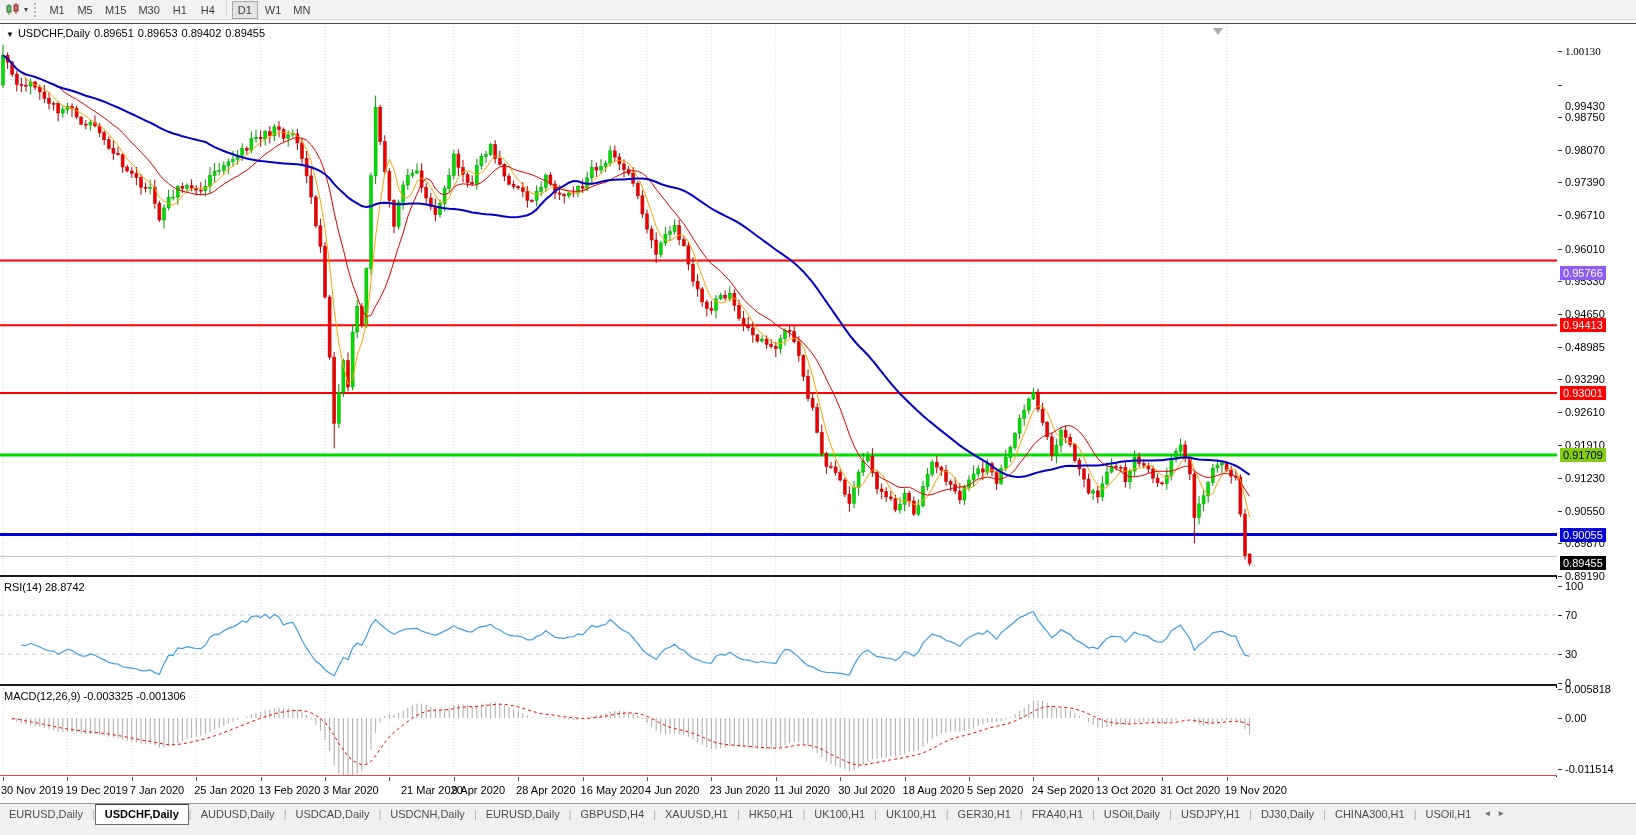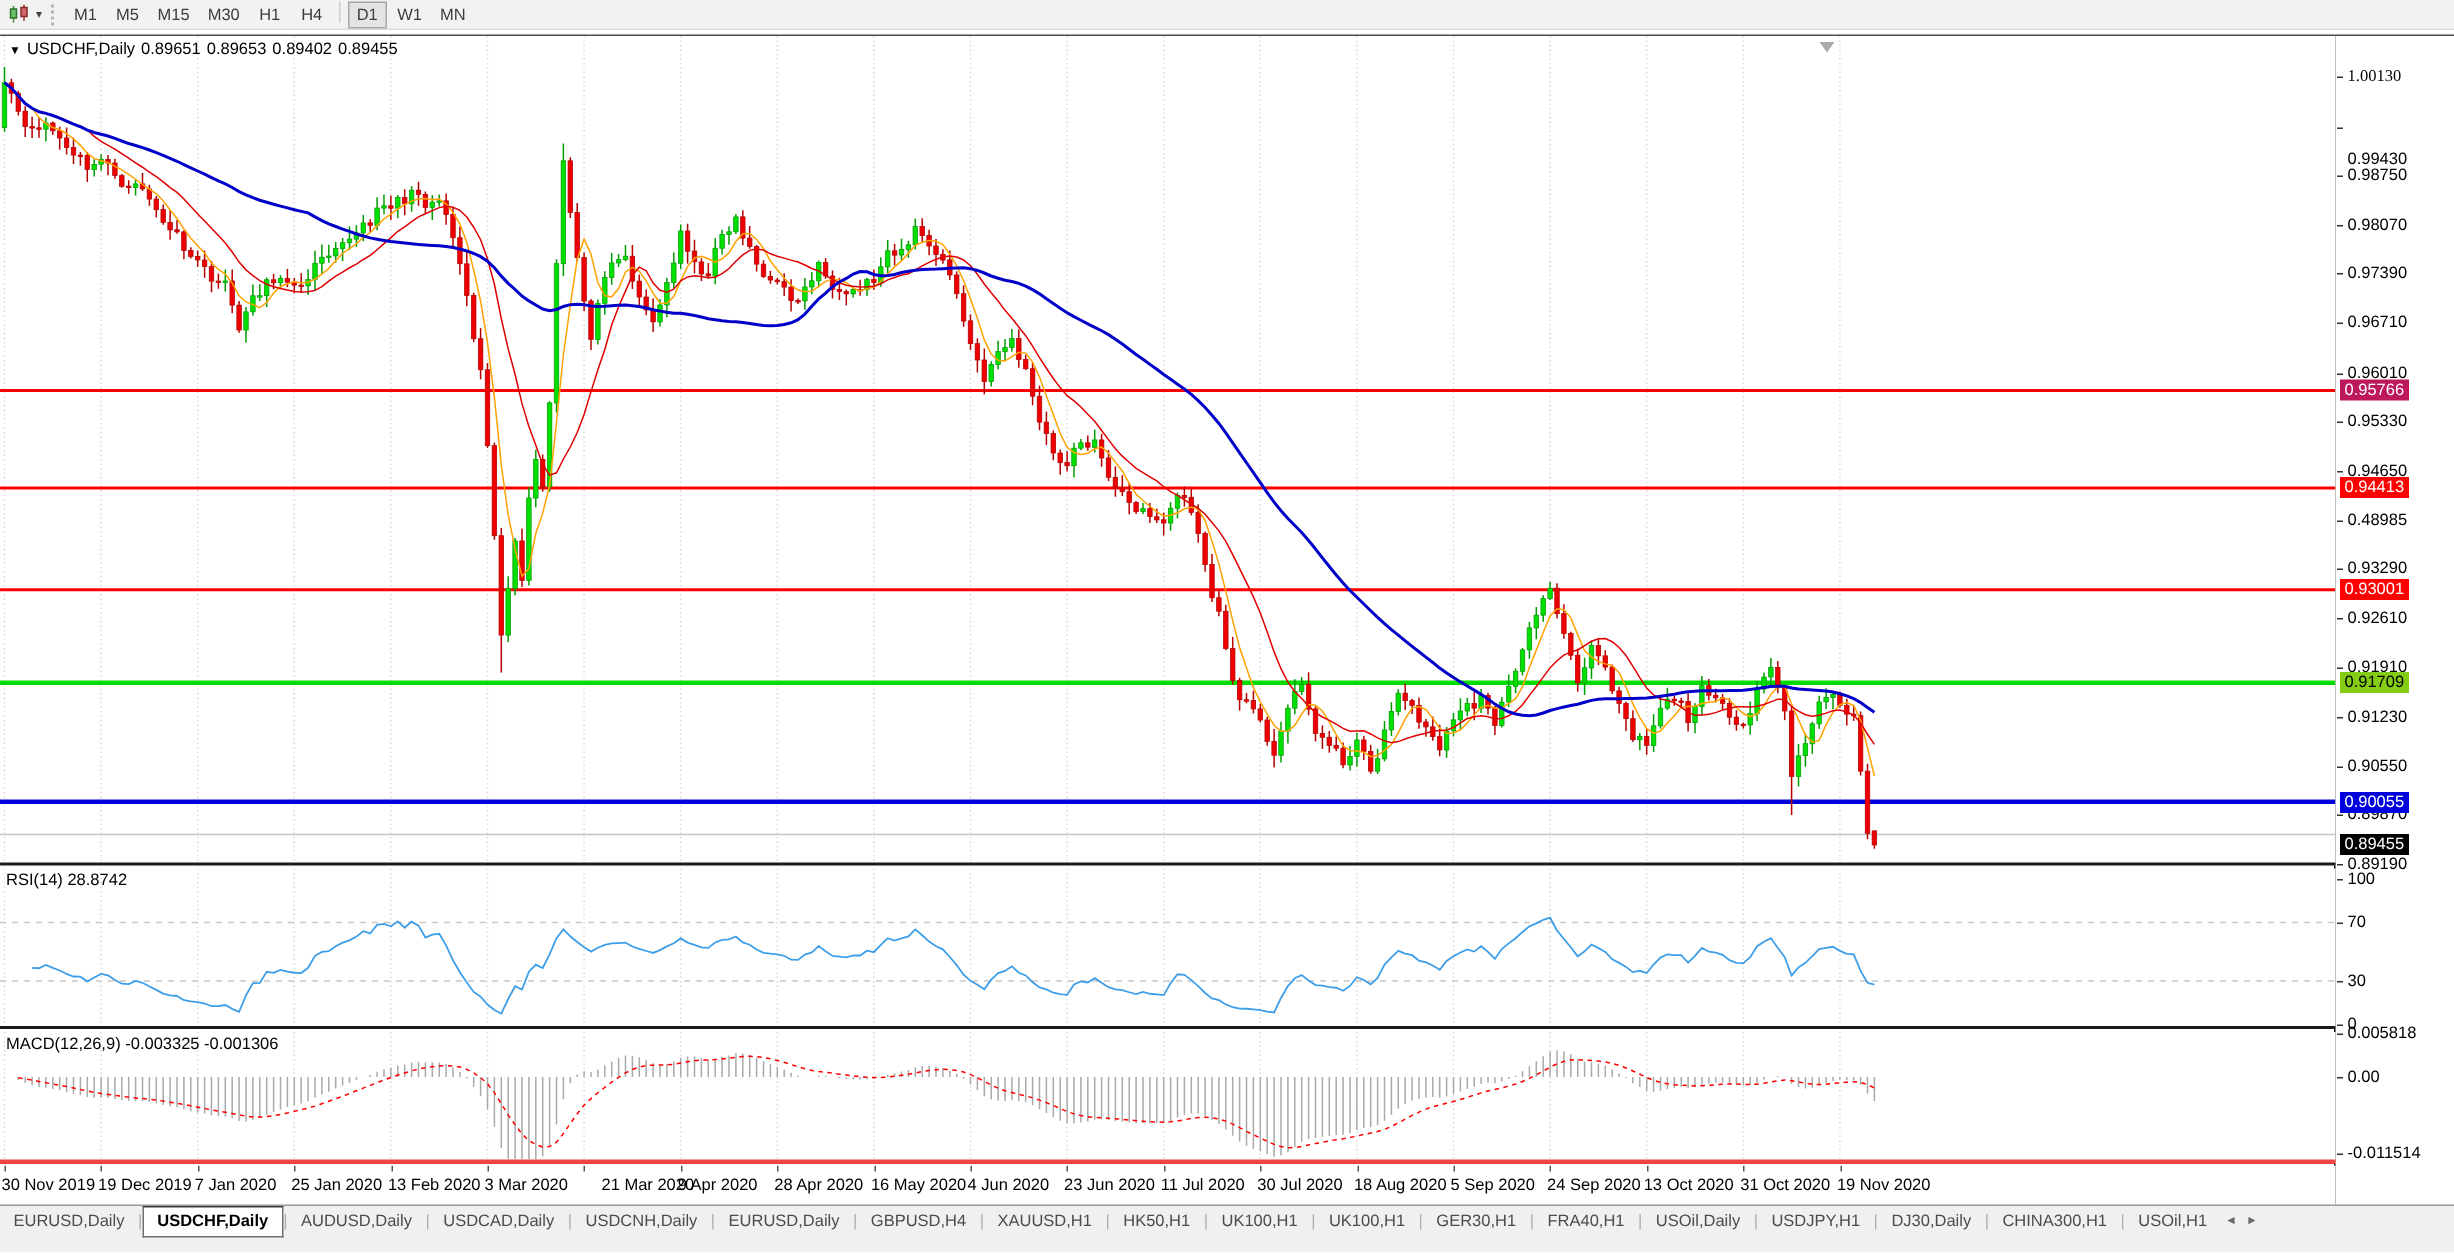--- a/index.html
+++ b/index.html
@@ -18,21 +18,21 @@
   .tf-btn.active { background:#e3e3e3; border:1px solid #a8a8a8; }
   .tb-sep { width:1px; height:14px; background:#cfcfcf; margin:0 4px; }
 
   
   #chart-window { position:absolute; left:0; top:23px; width:1636px; height:780px;
     background:#fff; border-top:1px solid #4a4a4a; }
   #plot-col { position:absolute; left:0; top:0; width:1557px; height:780px; border-right:1px solid #000; }
   .panel { position:absolute; left:0; width:1557px; background:#fff; overflow:hidden; }
   #main-panel { top:0; height:553px; border-bottom:2px solid #1a1a1a; }
   #rsi-panel  { top:555px; height:107px; border-bottom:2px solid #1a1a1a; }
-  #macd-panel { top:664px; height:88px; border-bottom:3px solid #ef4444; }
+  #macd-panel { top:664px; height:88px; border-bottom:1px solid #ef4444; }
   #date-strip { top:753px; height:27px; }
   .panel svg { position:absolute; left:0; top:0; }
 
   #chart-title { position:absolute; left:6px; top:3px; z-index:5; white-space:nowrap; color:#000; }
   #chart-title .caret { font-size:8px; margin-right:4px; }
   #chart-title span { margin-right:4px; }
   .panel-label { position:absolute; left:4px; top:2px; z-index:5; color:#000; white-space:nowrap; }
 
   #shift-marker { position:absolute; left:1213px; top:4px; width:0; height:0; z-index:4;
     border-left:5px solid transparent; border-right:5px solid transparent; border-top:7px solid #ababab; }
@@ -1082,21 +1082,21 @@
         <div class="ax-tick" style="top: 630px;"></div>
         <div class="ax-label" style="top: 624px;">30</div>
         <div class="ax-tick" style="top: 659px;"></div>
         <div class="ax-label" style="top: 653px;">0</div>
         <div class="ax-tick" style="top: 665px;"></div>
         <div class="ax-label" style="top: 659px;">0.005818</div>
         <div class="ax-tick" style="top: 694px;"></div>
         <div class="ax-label" style="top: 688px;">0.00</div>
         <div class="ax-tick" style="top: 745px;"></div>
         <div class="ax-label" style="top: 739px;">-0.011514</div>
-        <div class="lvl-label" style="top: 229px; background: #be185d; color: rgb(255, 255, 255);">0.95766</div>
+        <div class="lvl-label" style="top: 242px; background: #8b5cf6; color: rgb(255, 255, 255);">0.95766</div>
         <div class="lvl-label" style="top: 294px; background: rgb(255, 0, 0); color: rgb(255, 255, 255);">0.94413</div>
         <div class="lvl-label" style="top: 362px; background: rgb(255, 0, 0); color: rgb(255, 255, 255);">0.93001</div>
         <div class="lvl-label" style="top: 424px; background: #84cc16; color: rgb(0, 0, 0);">0.91709</div>
         <div class="lvl-label" style="top: 504px; background: rgb(0, 0, 220); color: rgb(255, 255, 255);">0.90055</div>
         <div class="lvl-label" style="top: 532px; background: rgb(0, 0, 0); color: rgb(255, 255, 255);">0.89455</div>
       </div>
   </div>
 
   <div id="tab-bar">
       <div class="tab">EURUSD,Daily</div>

